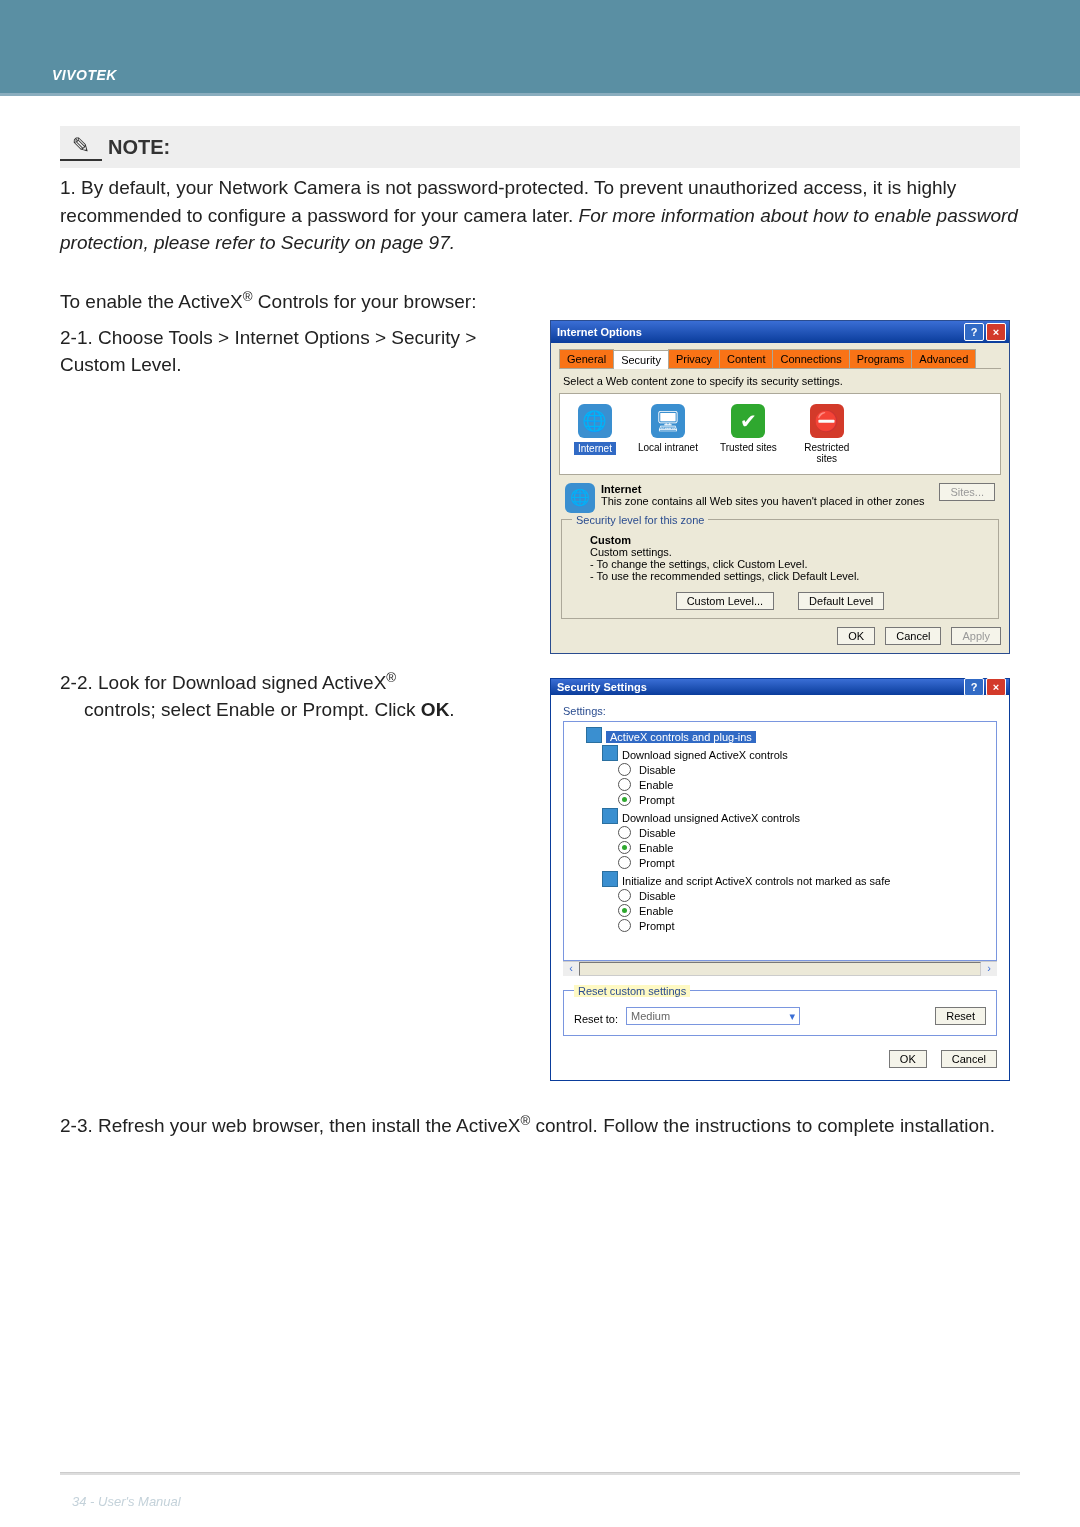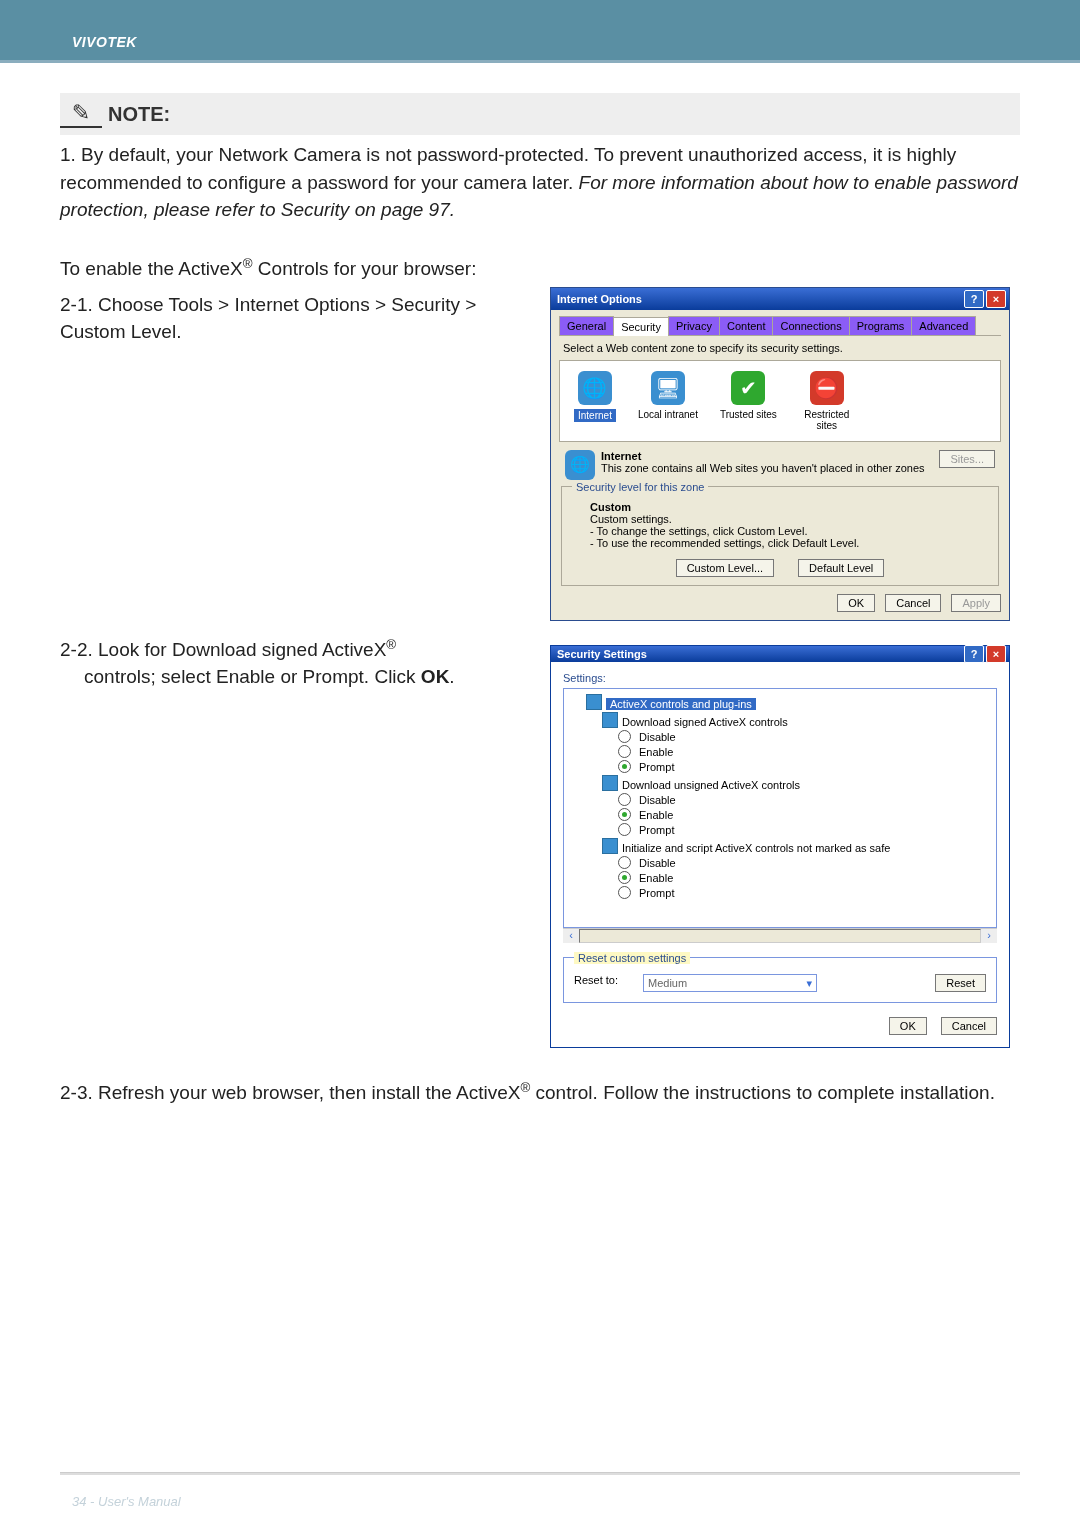--- a/index.html
+++ b/index.html
@@ -1,37 +1,37 @@
 <!DOCTYPE html>
 <html><head>
 <meta charset="utf-8">
 <style>
   body{margin:0;background:#f4f4f4;font-family:Arial,Helvetica,sans-serif;color:#333}
   .page{width:1080px;height:1527px;margin:0 auto;background:#fff;position:relative;box-sizing:border-box}
-  .topbar{height:60px;background:#5a8fa3;color:#fff;display:flex;align-items:flex-end;padding:0 0 10px 72px;box-sizing:border-box;font-style:italic;font-weight:bold;font-size:14px;letter-spacing:.5px}
+  .topbar{height:93px;background:#5a8fa3;color:#fff;display:flex;align-items:flex-end;padding:0 0 10px 52px;box-sizing:border-box;font-style:italic;font-weight:bold;font-size:14px;letter-spacing:.5px}
   .topline{height:3px;background:#8aadbe}
   .content{padding:30px 60px 0 60px}
   .notebar{background:#eee;display:flex;align-items:center;height:42px;margin-bottom:6px}
   .pencil{width:42px;display:flex;align-items:center;justify-content:center;font-size:22px;margin-right:6px;border-bottom:2px solid #333}
   .notehead{font-weight:bold;font-size:20px}
   .para{font-size:19px;line-height:1.45;margin:4px 0;color:#222}
   .indent{padding-left:24px}
   .italic{font-style:italic}
   .step-row{display:flex;align-items:flex-start;gap:20px}
   .step-left{flex:1}
   .fig{flex:0 0 460px;margin-right:10px}
 
   
   .dlg1{border:1px solid #2a4c8f;background:#ece9d8;font-size:11px;color:#000}
   .dlg1 .titlebar{background:linear-gradient(#3a6ed5,#0a3c9b);color:#fff;display:flex;align-items:center;justify-content:space-between;height:22px;padding:0 3px 0 6px;font-weight:bold}
   .tbicons{display:flex;gap:2px}
   .tbicons span{width:18px;height:16px;display:flex;align-items:center;justify-content:center;font-weight:bold;border:1px solid #fff;border-radius:2px}
   .dlg1 .body{padding:6px 8px 8px}
   .tabs{display:flex;border-bottom:1px solid #aca899;margin-bottom:6px}
-  .tab{padding:3px 7px;border:1px solid #aca899;border-bottom:none;background:#8b5cf6;margin-right:-1px;font-size:11px}
+  .tab{padding:3px 7px;border:1px solid #aca899;border-bottom:none;background:#f97316;margin-right:-1px;font-size:11px}
   .tab.active{background:#fff;position:relative;top:1px}
   .zoneintro{margin:6px 4px}
   .zones{display:flex;gap:22px;border:1px solid #aca899;background:#fff;padding:10px 14px;margin:4px 0 8px}
   .zone{display:flex;flex-direction:column;align-items:center;gap:4px;font-size:10px;text-align:center}
   .zicon{width:34px;height:34px;border-radius:6px;display:flex;align-items:center;justify-content:center;color:#fff;font-size:20px}
   .zicon.globe{background:#3a8fd0}
   .zicon.local{background:#3a8fd0}
   .zicon.trusted{background:#2fa82f}
   .zicon.restricted{background:#d33a2a}
   .zone.sel .zlabel{background:#316ac5;color:#fff;padding:1px 4px}
@@ -248,21 +248,21 @@
                 </ul>
               </ul>
             </div>
             <div class="scrollend">
               <span style="width:16px;text-align:center;color:#3a6ed5">‹</span>
               <span class="scrolltrack"></span>
               <span style="width:16px;text-align:center;color:#3a6ed5">›</span>
             </div>
             <div class="resetfs">
               <span class="legend">Reset custom settings</span>
-              <div style="display:flex;align-items:flex-start;gap:25px;margin-top:-8px">
+              <div style="display:flex;align-items:flex-end;gap:8px;margin-top:-8px">
                 <span>Reset to:</span>
                 <span class="select">Medium</span>
                 <span style="flex:1"></span>
                 <button class="btn">Reset</button>
               </div>
             </div>
             <div class="btn-row right" style="gap:14px;margin-top:14px">
               <button class="btn">OK</button>
               <button class="btn">Cancel</button>
             </div>

